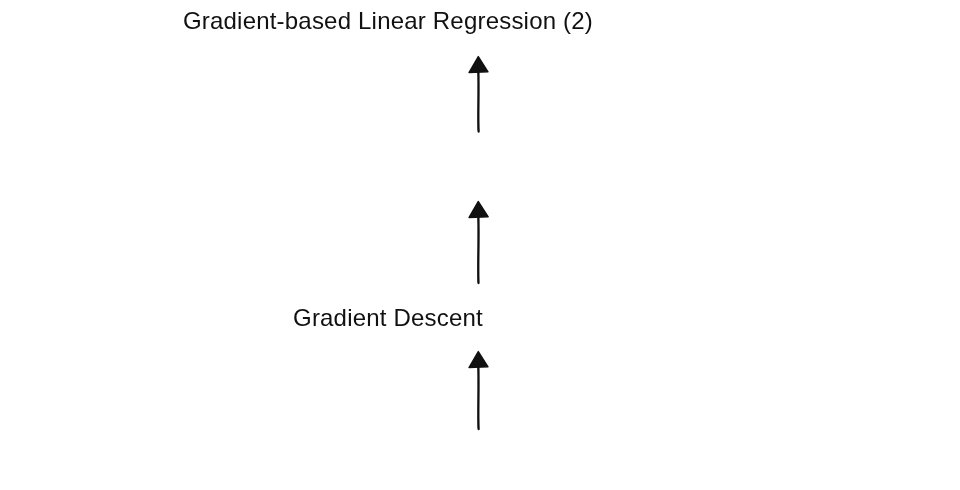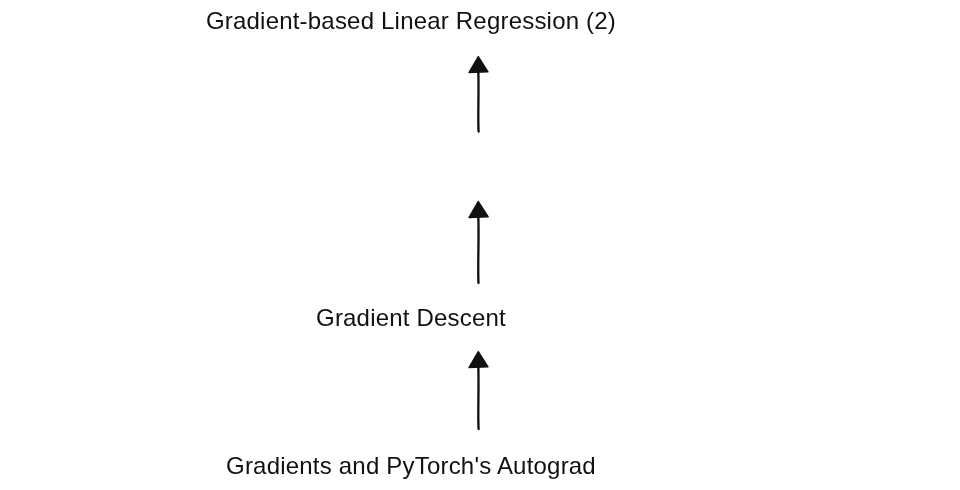--- a/index.html
+++ b/index.html
@@ -11,21 +11,20 @@
     height: 490px;
     background: var(--bg, #ffffff);
     font-family: "Liberation Sans", sans-serif;
     overflow: hidden;
   }
   .canvas {
     position: relative;
     width: 776px;
     height: 490px;
     background: var(--bg, #ffffff);
-    padding-left: 46px;
   }
   .node {
     position: absolute;
     left: 0;
     width: 100%;
     text-align: center;
     font-size: 24px;
     line-height: 28px;
     font-weight: 400;
     color: var(--ink, #111111);
@@ -97,15 +96,14 @@
 
   <div class="node node-3">Gradient Descent</div>
 
   <svg class="arrow arrow-3" width="36" height="81" viewBox="0 0 36 81" aria-hidden="true">
     <path class="shaft" d="M18.6 79 C 17.7 59, 19.2 39, 18.2 14"></path>
     <path class="shaft-rough" d="M18 77.5 C 18.8 58, 17.7 37, 18.8 16"></path>
     <path class="head" d="M18.3 1.5 L 9 17.5 L 28 16.8 Z"></path>
     <path class="head-rough" d="M18.1 2.8 L 10.4 16.6 L 26.6 16 Z"></path>
   </svg>
 
-  <div class="node node-4">Gradients and PyTorch's Autograd</div>
 
 </div>
 
 </body></html>

